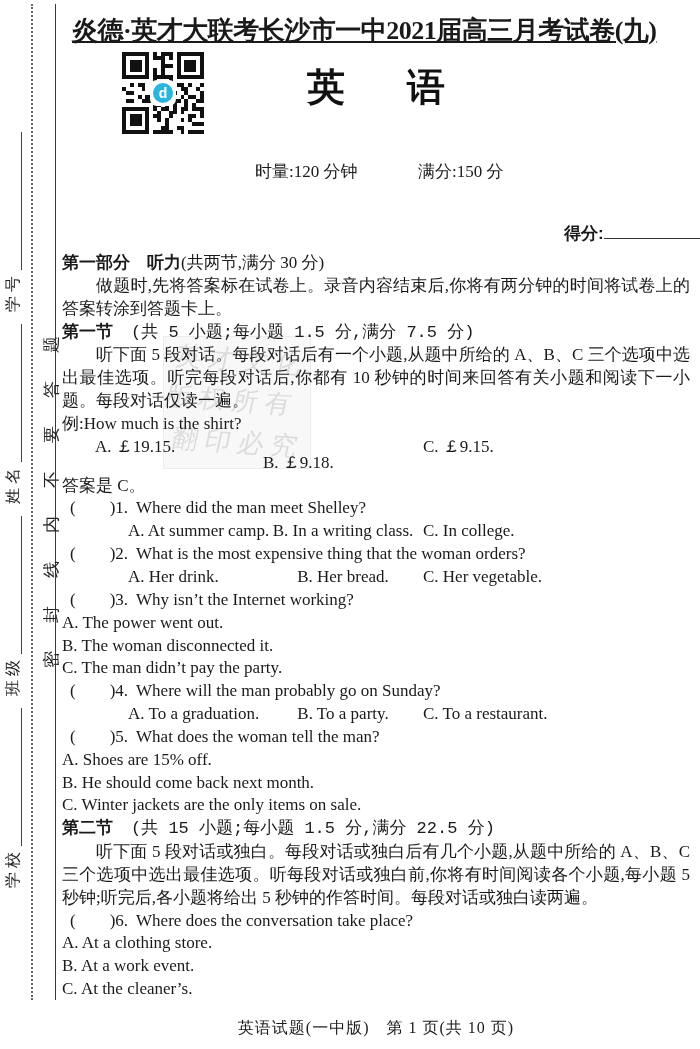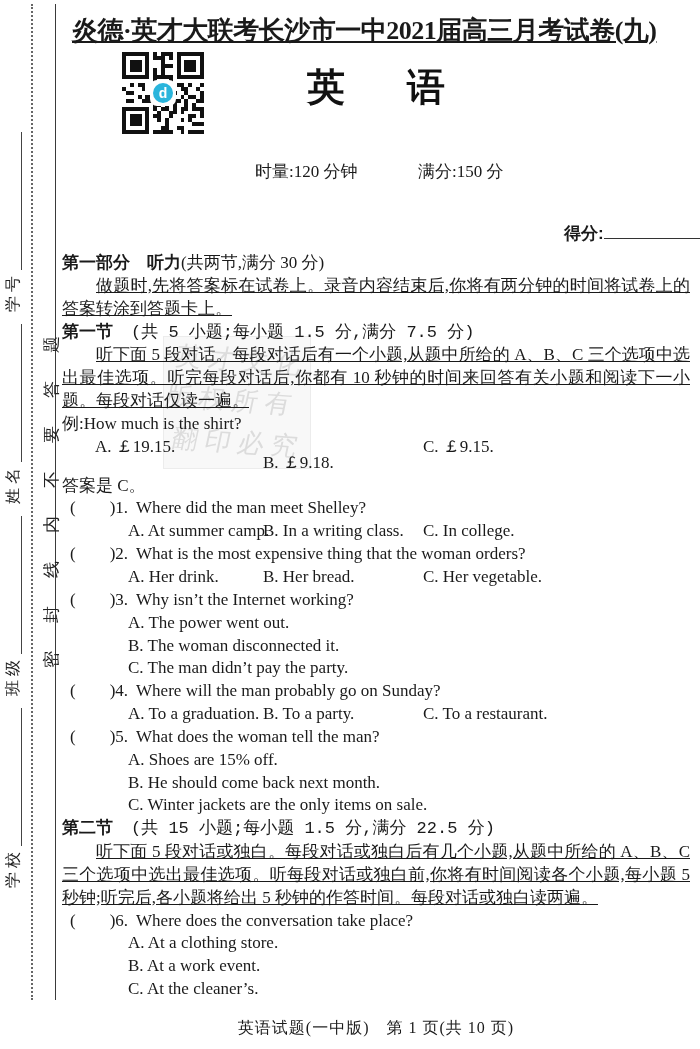--- a/index.html
+++ b/index.html
@@ -42,35 +42,35 @@
         border:1px solid #ececec;z-index:0;overflow:hidden;}
   .wm-line{position:absolute;font-size:26px;color:#dcdcdc;letter-spacing:7px;white-space:nowrap;
         transform:rotate(4deg) skewX(-8deg);}
   .wm-1{left:12px;top:6px;}
   .wm-2{left:2px;top:46px;}
   .wm-3{left:8px;top:88px;}
 
   
   .content{position:absolute;left:62px;top:252px;width:628px;z-index:1;
         font-size:17px;line-height:22.85px;}
-  .content p{margin:0;text-indent:2em;text-align:justify;text-decoration:underline;}
+  .content p{margin:0;text-indent:2em;text-align:justify;}
   .h-bold{font-weight:bold;}
   .h-note{font-weight:normal;}
   .h2-note{margin-left:18px;font-family:Liberation Mono, monospace;}
   .qline{display:flex;padding-left:8px;white-space:nowrap;}
   .qnum{margin:0 8px 0 0;}
   .optrow{display:flex;white-space:nowrap;}
   .optrow span{flex:none;white-space:nowrap;}
   .row-ex{margin-left:33px;}
   .row-ex .oc1{width:168px;}
   .row-ex .oc2{width:160px;margin-top:16px;}
   .row-q{margin-left:66px;}
   .row-q .oc1{width:135px;}
-  .row-q .oc2{width:160px;}
-  .optline{margin-left:66px;}
+  .row-q .oc2{width:160px;text-align:center;}
+  .optline{}
 
   .footer{position:absolute;left:62px;top:1018px;width:628px;text-align:center;font-size:16px;letter-spacing:1px;}
 </style>
 </head>
 <body>
 
 <div class="page">
 
   <div class="rail-dotted"></div>
   <div class="rail-solid"></div>

